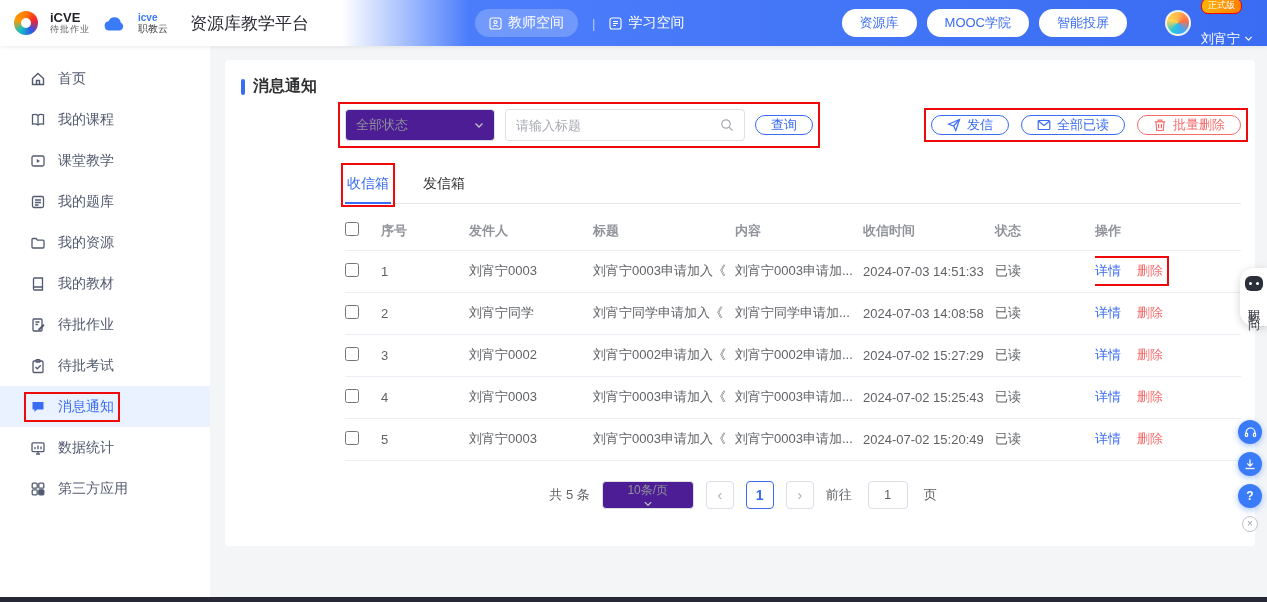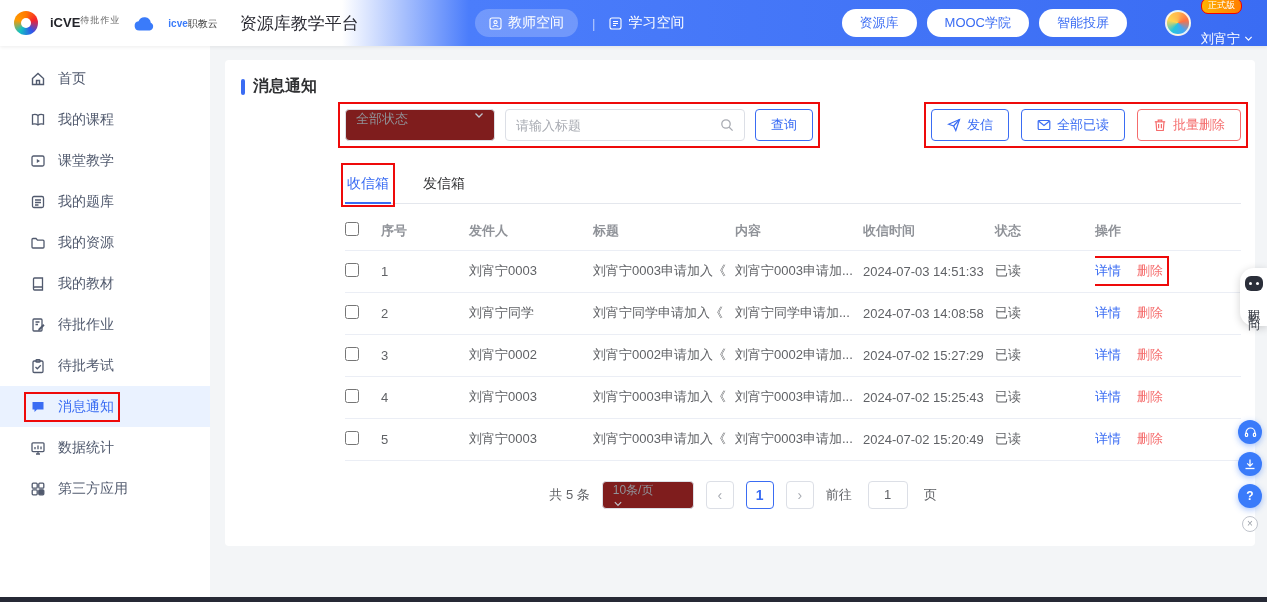--- a/index.html
+++ b/index.html
@@ -8,21 +8,21 @@
          background:#f0f2f5; position:relative; overflow:hidden; }
 
   
   .header { position:absolute; top:0; left:0; width:1267px; height:46px; z-index:6;
             background:linear-gradient(90deg,#ffffff 0%,#ffffff 27%,#4b7dfb 37%,#3a6cf3 100%);
             display:flex; align-items:center; box-shadow:0 1px 4px rgba(0,0,0,.08); }
   .logo-group { display:flex; align-items:center; gap:12px; padding-left:14px; }
   .swirl { width:24px; height:24px; border-radius:50%; position:relative;
            background:conic-gradient(#ff7a00,#f5222d,#2f54eb,#13c2c2,#ff9a00,#ff7a00); }
   .swirl::after { content:""; position:absolute; inset:7px; background:#fff; border-radius:50%; }
-  .logo-col { display:flex; flex-direction:row; line-height:1.1; }
+  .logo-col { display:flex; flex-direction:column; line-height:1.1; }
   .logo-brand { font-weight:bold; font-size:13px; color:#23242a; }
   .logo-sub { font-size:9px; color:#666; letter-spacing:1px; }
   .logo2-brand { font-weight:bold; font-size:10px; color:#3a7bfa; }
   .logo2-sub { font-size:10px; color:#444; }
   .platform-title { font-size:17px; color:#2b2b33; margin-left:10px; }
 
   .space-nav { position:absolute; left:475px; top:0; height:46px; display:flex; align-items:center; gap:14px; }
   .space { display:flex; align-items:center; gap:6px; font-size:14px; color:#fff; cursor:pointer; text-decoration:none; }
   .space.active { background:rgba(255,255,255,.22); border-radius:15px; padding:5px 14px; }
   .nav-sep { color:rgba(255,255,255,.6); font-size:13px; }
@@ -50,29 +50,29 @@
   .card { position:absolute; left:15px; top:14px; right:12px; height:486px; background:#fff; border-radius:4px; }
   .card-title { display:flex; align-items:center; gap:8px; padding:16px 0 0 16px; }
   .tbar { width:4px; height:16px; background:#3a6cf3; border-radius:2px; }
   .card-title h2 { font-size:16px; color:#303133; font-weight:bold; }
   .content { margin:12px 14px 0 120px; }
 
   .toolbar { display:flex; justify-content:space-between; align-items:center; }
   .filters { display:flex; align-items:center; gap:10px; }
   .annotated-box { outline:2px solid #ee0a0a; outline-offset:5px; }
 
-  .sel { height:32px; border:1px solid #dcdfe6; border-radius:4px; background:#7f1d1d; display:flex;
-         align-items:flex-start; justify-content:space-between; padding:0 10px; color:#909399; cursor:pointer; }
+  .sel { height:32px; border:1px solid #dcdfe6; border-radius:4px; background:#4c1d95; display:flex;
+         align-items:center; justify-content:space-between; padding:0 10px; color:#909399; cursor:pointer; }
   .sel-status { width:150px; }
   .search-box { width:240px; height:32px; border:1px solid #dcdfe6; border-radius:4px; background:#fff;
                 display:flex; align-items:center; padding:0 10px; }
   .search-box input { border:none; outline:none; flex:1; font-size:13px; color:#0f172a; font-family:inherit; background:transparent; }
   .search-box input::placeholder { color:#a8abb2; }
 
-  .btn { height:32px; padding:0 15px; border-radius:4px; background:#fff; font-size:13px; cursor:pointer;
+  .btn { height:20px; padding:0 15px; border-radius:15px; background:#fff; font-size:13px; cursor:pointer;
          display:inline-flex; align-items:center; gap:6px; font-family:inherit; }
   .outline-blue { border:1px solid #3a6cf3; color:#3a6cf3; }
   .outline-red  { border:1px solid #f56c6c; color:#f56c6c; }
   .actions { display:flex; gap:12px; }
 
   .tabs { display:flex; gap:30px; margin-top:26px; border-bottom:1px solid #e4e7ed; }
   .tab { padding:8px 2px 10px; font-size:14px; color:#303133; position:relative; cursor:pointer; }
   .tab.active { color:#3a6cf3; }
   .tab.active::after { content:""; position:absolute; left:0; right:0; bottom:-1px; height:2px; background:#3a6cf3; }
   .tab.annotated { outline:2px solid #ee0a0a; outline-offset:2px; }

